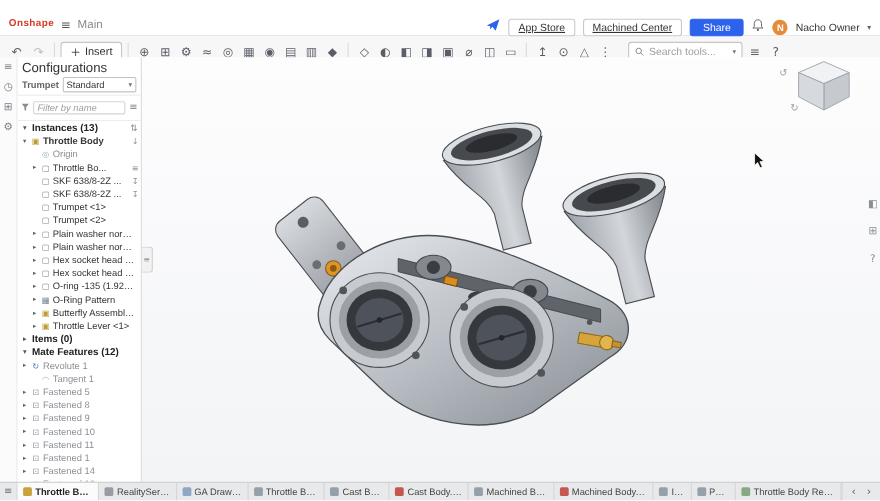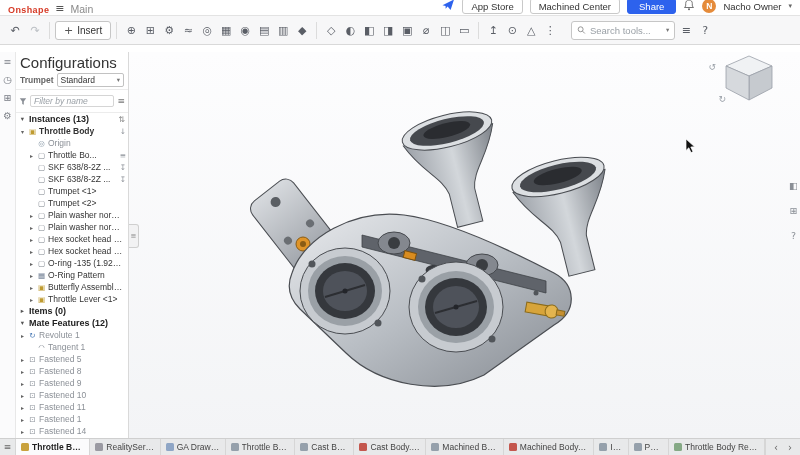--- a/index.html
+++ b/index.html
@@ -1,26 +1,26 @@
 <!DOCTYPE html>
 <html><head>
 <meta charset="utf-8">
 <style>
   * { box-sizing: border-box; margin: 0; padding: 0; }
   html,body { width:800px; height:455px; overflow:hidden; }
   body { position:relative; background:#fff; font-family:"Liberation Sans", sans-serif; color:#333; }
 
   
-  .titlebar { height:16px; display:flex; align-items:flex-end; gap:6px; padding:0 8px; background:#fff; border-bottom:1px solid #e3e3e3; }
+  .titlebar { height:16px; display:flex; align-items:flex-start; gap:6px; padding:16px 8px; background:#fff; border-bottom:1px solid #e3e3e3; }
   .logo { color:#d63a26; font-weight:bold; font-size:9px; letter-spacing:.4px; }
   .menu-icon { font-family:"DejaVu Sans",sans-serif; font-size:11px; color:#555; cursor:pointer; }
   .doc-title { font-size:11.5px; font-weight:bold; color:#1f1f1f; white-space:nowrap; }
   .branch { font-size:10.5px; color:#8a8a8a; }
   .tb-right { margin-left:auto; display:flex; align-items:center; gap:7px; }
-  .btn-light { border:1px solid #c9c9c9; background:#fff; border-radius:3px; font-size:9.5px; color:#333; padding:1.5px 8px; font-family:inherit; cursor:pointer; }
+  .btn-light { border:1px solid #c9c9c9; background:#fff; border-radius:3px; font-size:9.5px; color:#333; padding:1.5px 8px; font-family:inherit; cursor:pointer;text-decoration:underline; }
   .btn-share { border:1px solid #2d62ed; background:#2d62ed; color:#fff; border-radius:3px; font-size:9.5px; padding:1.5px 11px; font-family:inherit; cursor:pointer; }
   .avatar { width:14px; height:14px; border-radius:50%; background:#e58b3a; color:#fff; font-size:8.5px; display:flex; align-items:center; justify-content:center; font-weight:bold; }
   .user-name { font-size:9.5px; color:#333; white-space:nowrap; }
   .caret { font-family:"DejaVu Sans",sans-serif; font-size:7px; color:#666; }
 
   
   .toolbar { height:29px; display:flex; align-items:center; gap:2px; padding:0 6px; background:#f7f7f8; border-bottom:1px solid #d9d9d9; }
   .tb-icon { width:18px; height:18px; display:flex; align-items:center; justify-content:center; font-family:"DejaVu Sans",sans-serif; font-size:11px; color:#5a5e66; border-radius:2px; cursor:pointer; }
   .tb-icon.grayed { color:#bcc0c5; }
   .tb-sep { width:1px; height:17px; background:#dcdcdc; margin:0 3px; }
@@ -31,21 +31,21 @@
   .search-box input { border:none; outline:none; width:72px; font-size:9.5px; font-family:inherit; color:#333; background:transparent; }
   .search-box input::placeholder { color:#9aa0a6; }
   .sel-caret { font-family:"DejaVu Sans",sans-serif; font-size:6.5px; color:#777; }
 
   
   .main { position:absolute; top:52px; bottom:17px; left:0; right:0; display:flex; }
   .side-strip { width:16px; border-right:1px solid #e8e8e8; background:#fbfbfc; display:flex; flex-direction:column; align-items:center; padding-top:4px; gap:7px; }
   .strip-icon { font-family:"DejaVu Sans",sans-serif; font-size:9.5px; color:#7a7e85; cursor:pointer; }
 
   .left-panel { width:113px; border-right:1px solid #d9d9d9; background:#fff; display:flex; flex-direction:column; overflow:hidden; }
-  .config-header { font-size:15px; color:#333; padding:2px 4px 1px 4px; }
+  .config-header { font-size:12px; color:#333; padding:2px 4px 1px 4px; }
   .param-row { display:flex; align-items:center; gap:3px; padding:1px 4px 2px 4px; }
   .param-label { font-size:8.5px; color:#666;font-weight:bold; }
   .param-select { flex:1; border:1px solid #c2c2c2; border-radius:2px; background:#fff; height:14px; display:flex; align-items:center; justify-content:space-between; padding:0 3px; font-size:8.5px; color:#333; cursor:pointer; }
   .filter-row { display:flex; align-items:center; gap:3px; padding:2px 3px; border-top:1px solid #ececec; border-bottom:1px solid #ececec; }
   .filter-input { flex:1; min-width:0; border:1px solid #d5d5d5; border-radius:2px; height:12px; font-size:8.5px; font-family:inherit; padding:0 3px; outline:none; color:#333; }
   .filter-input::placeholder { font-style:italic; color:#9aa0a6; }
   .filter-menu { font-family:"DejaVu Sans",sans-serif; font-size:9px; color:#777; cursor:pointer; }
 
   .section-header { display:flex; align-items:center; gap:3px; padding:1px 3px; font-size:9px; font-weight:bold; color:#222; height:12px; cursor:pointer; }
   .sh-chev { font-family:"DejaVu Sans",sans-serif; font-size:6.5px; color:#555; width:7px; text-align:center; }

